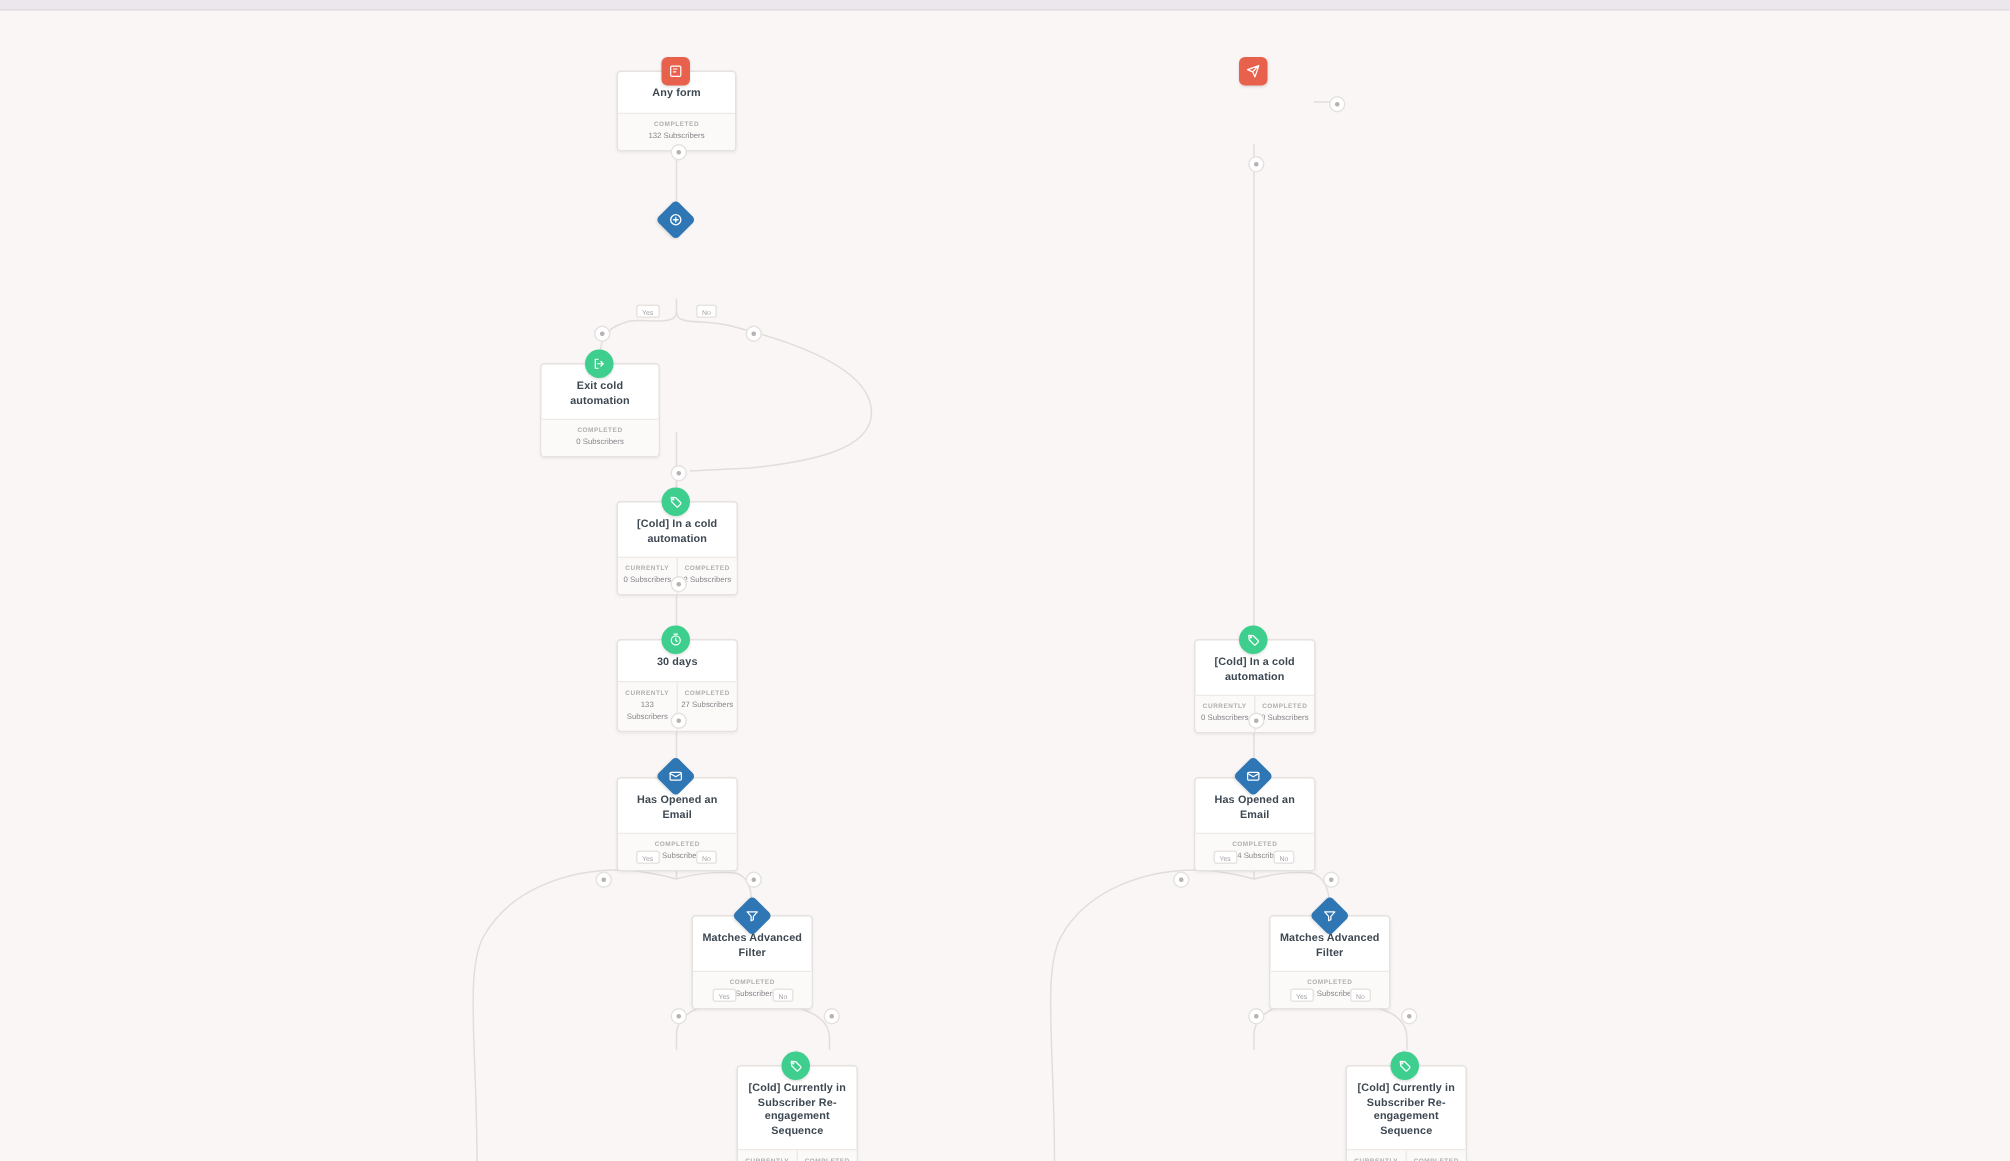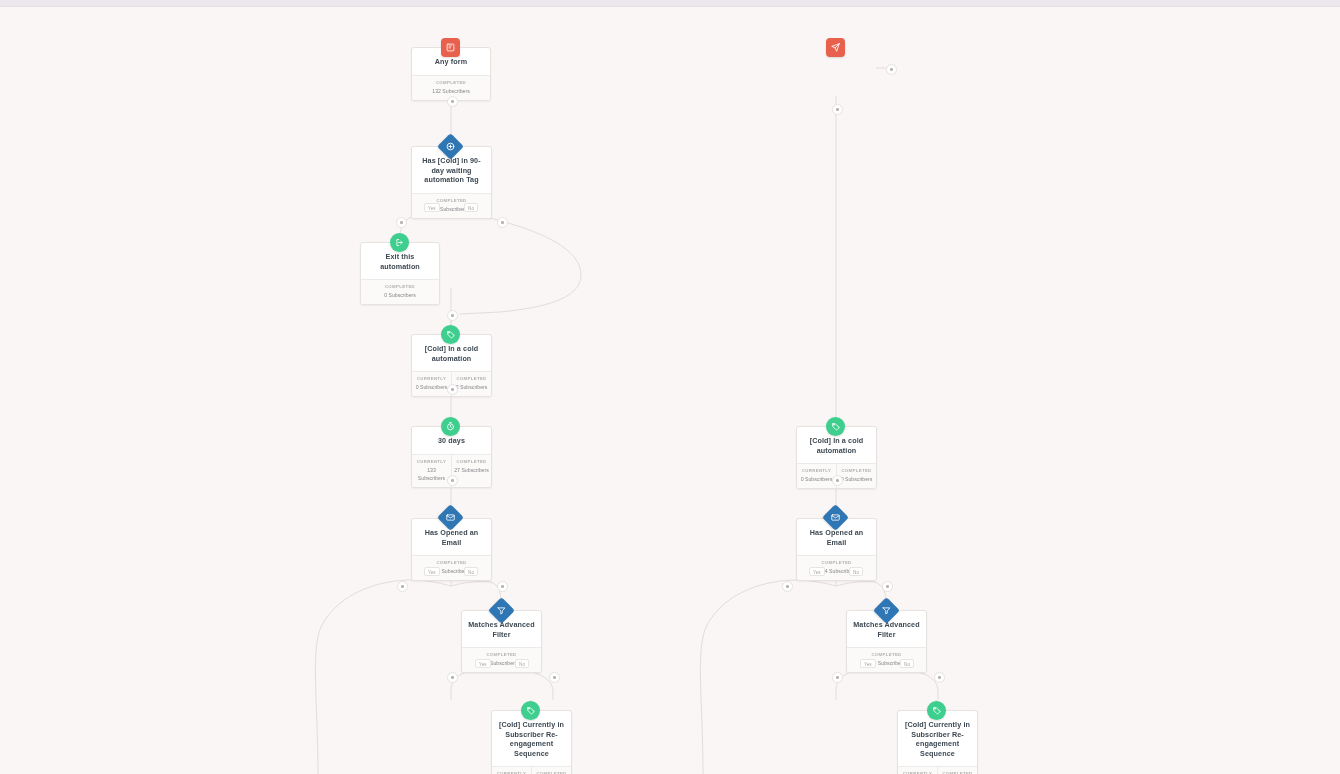--- a/index.html
+++ b/index.html
@@ -199,41 +199,32 @@
   </div>
   <div class="dot" style="left:886px;top:64px;"></div>
   <div class="dot" style="left:832px;top:104px;"></div>
 
   <div class="badge dia" style="left:441px;top:137px;">
     <svg viewBox="0 0 24 24" fill="none" stroke="#ffffff" stroke-width="2.4" stroke-linecap="round" stroke-linejoin="round">
       <circle cx="12" cy="12" r="9"></circle>
         <path d="M8 12h8M12 8v8"></path>
     </svg>
   </div>
-  <div class="node" style="left:411px;top:146px;width:81px;">
-    <div class="title">Has [Cold] in 90-day waiting automation Tag</div>
-    <div class="stats">
-      <div class="cell">
-        <span class="k">COMPLETED</span>
-        <span class="v">2 Subscribers</span>
-      </div>
-    </div>
-  </div>
   <div class="chip" style="left:424px;top:203px;">Yes</div>
   <div class="chip" style="left:464px;top:203px;">No</div>
   <div class="dot" style="left:396px;top:217px;"></div>
   <div class="dot" style="left:497px;top:217px;"></div>
 
   <div class="badge circ" style="left:390px;top:233px;">
     <svg viewBox="0 0 24 24" fill="none" stroke="#ffffff" stroke-width="2.2" stroke-linecap="round" stroke-linejoin="round">
       <path d="M10 4H5v16h5M15 8l4 4-4 4M19 12H9"></path>
     </svg>
   </div>
   <div class="node" style="left:360px;top:242px;width:80px;">
-    <div class="title">Exit this automation</div>
+    <div class="title">Exit cold automation</div>
     <div class="stats">
       <div class="cell">
         <span class="k">COMPLETED</span>
         <span class="v">0 Subscribers</span>
       </div>
     </div>
   </div>
   <div class="dot" style="left:447px;top:310px;"></div>
 
   <div class="badge circ" style="left:441px;top:325px;">

